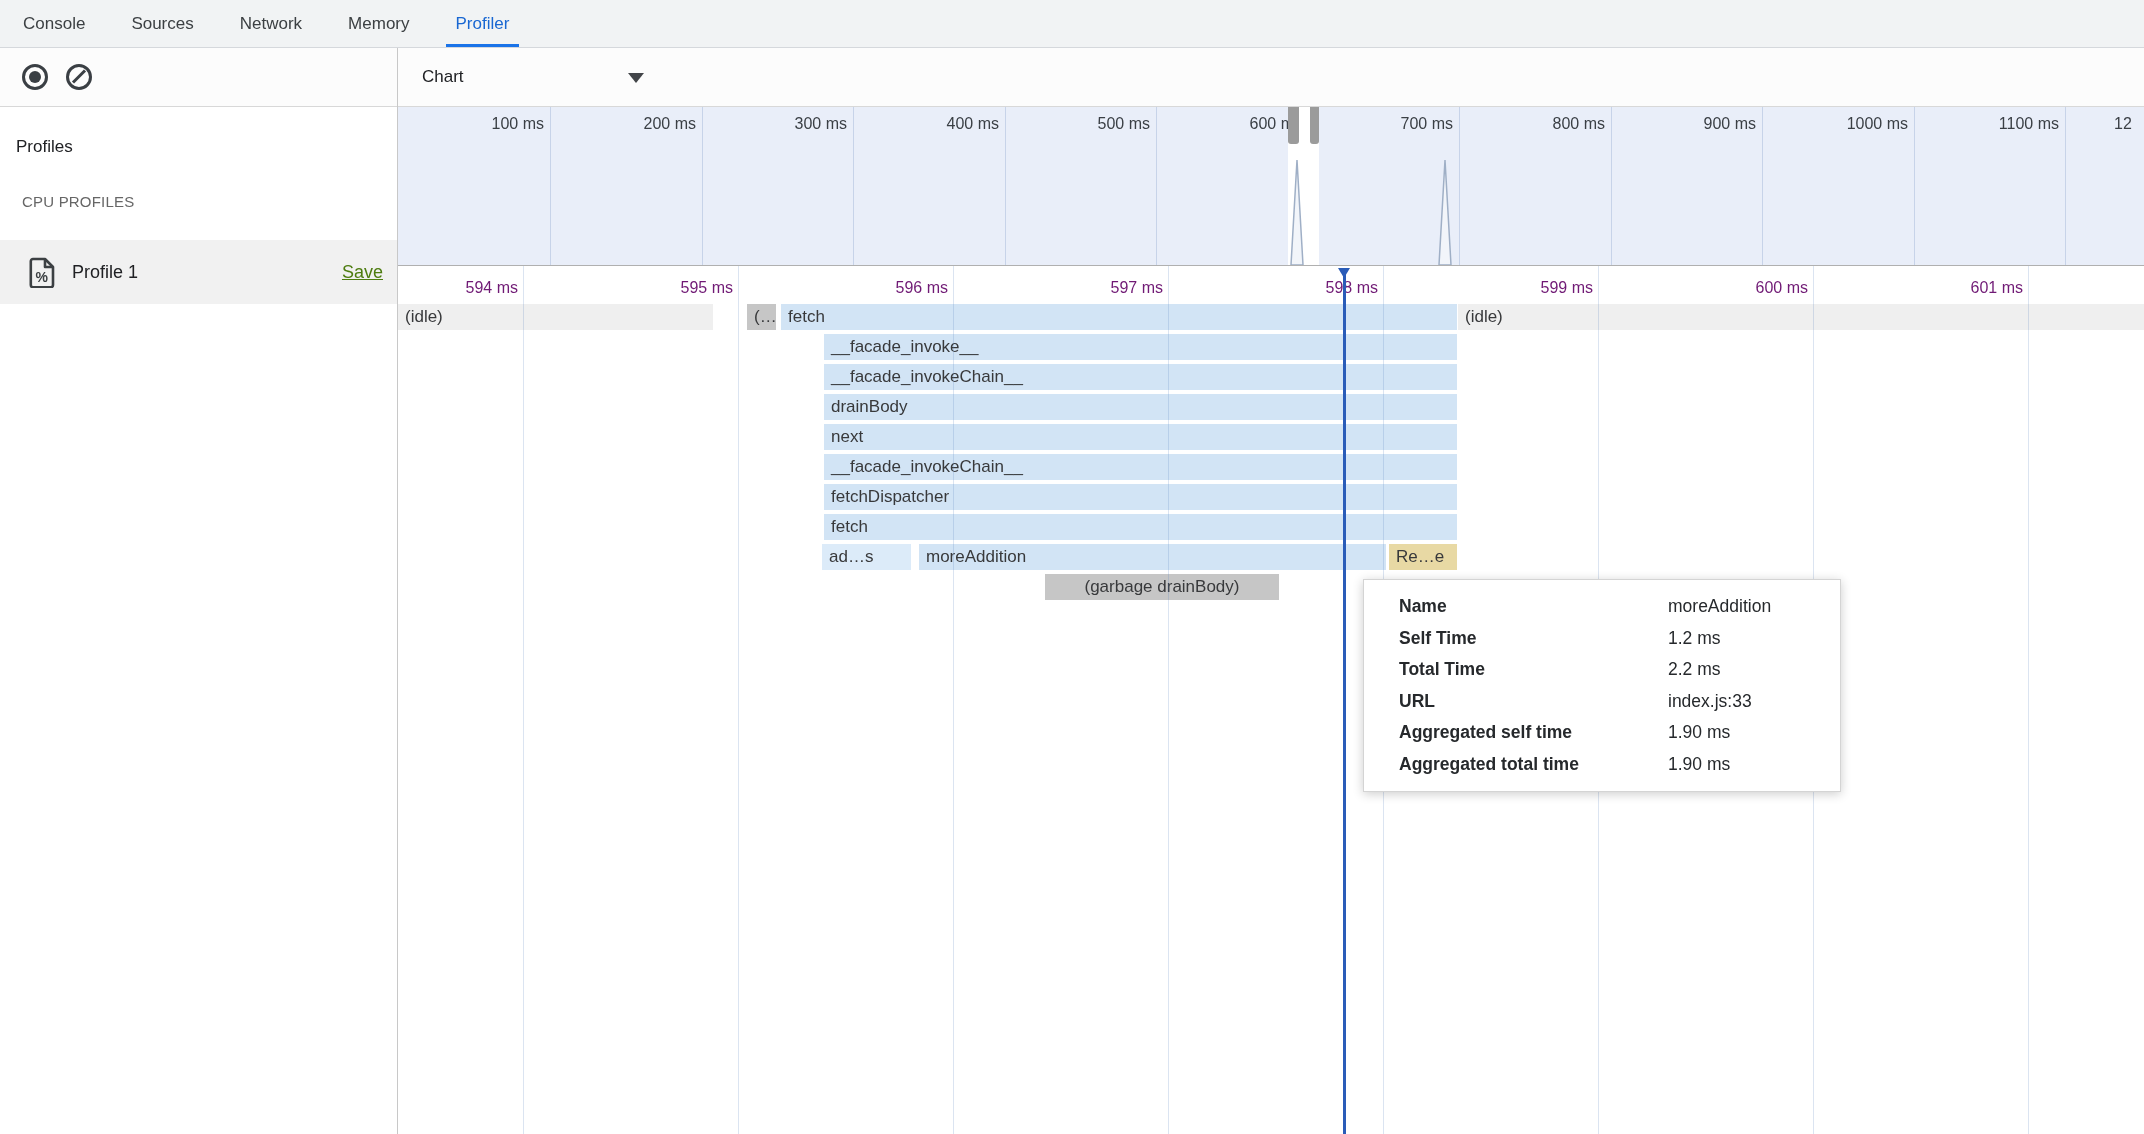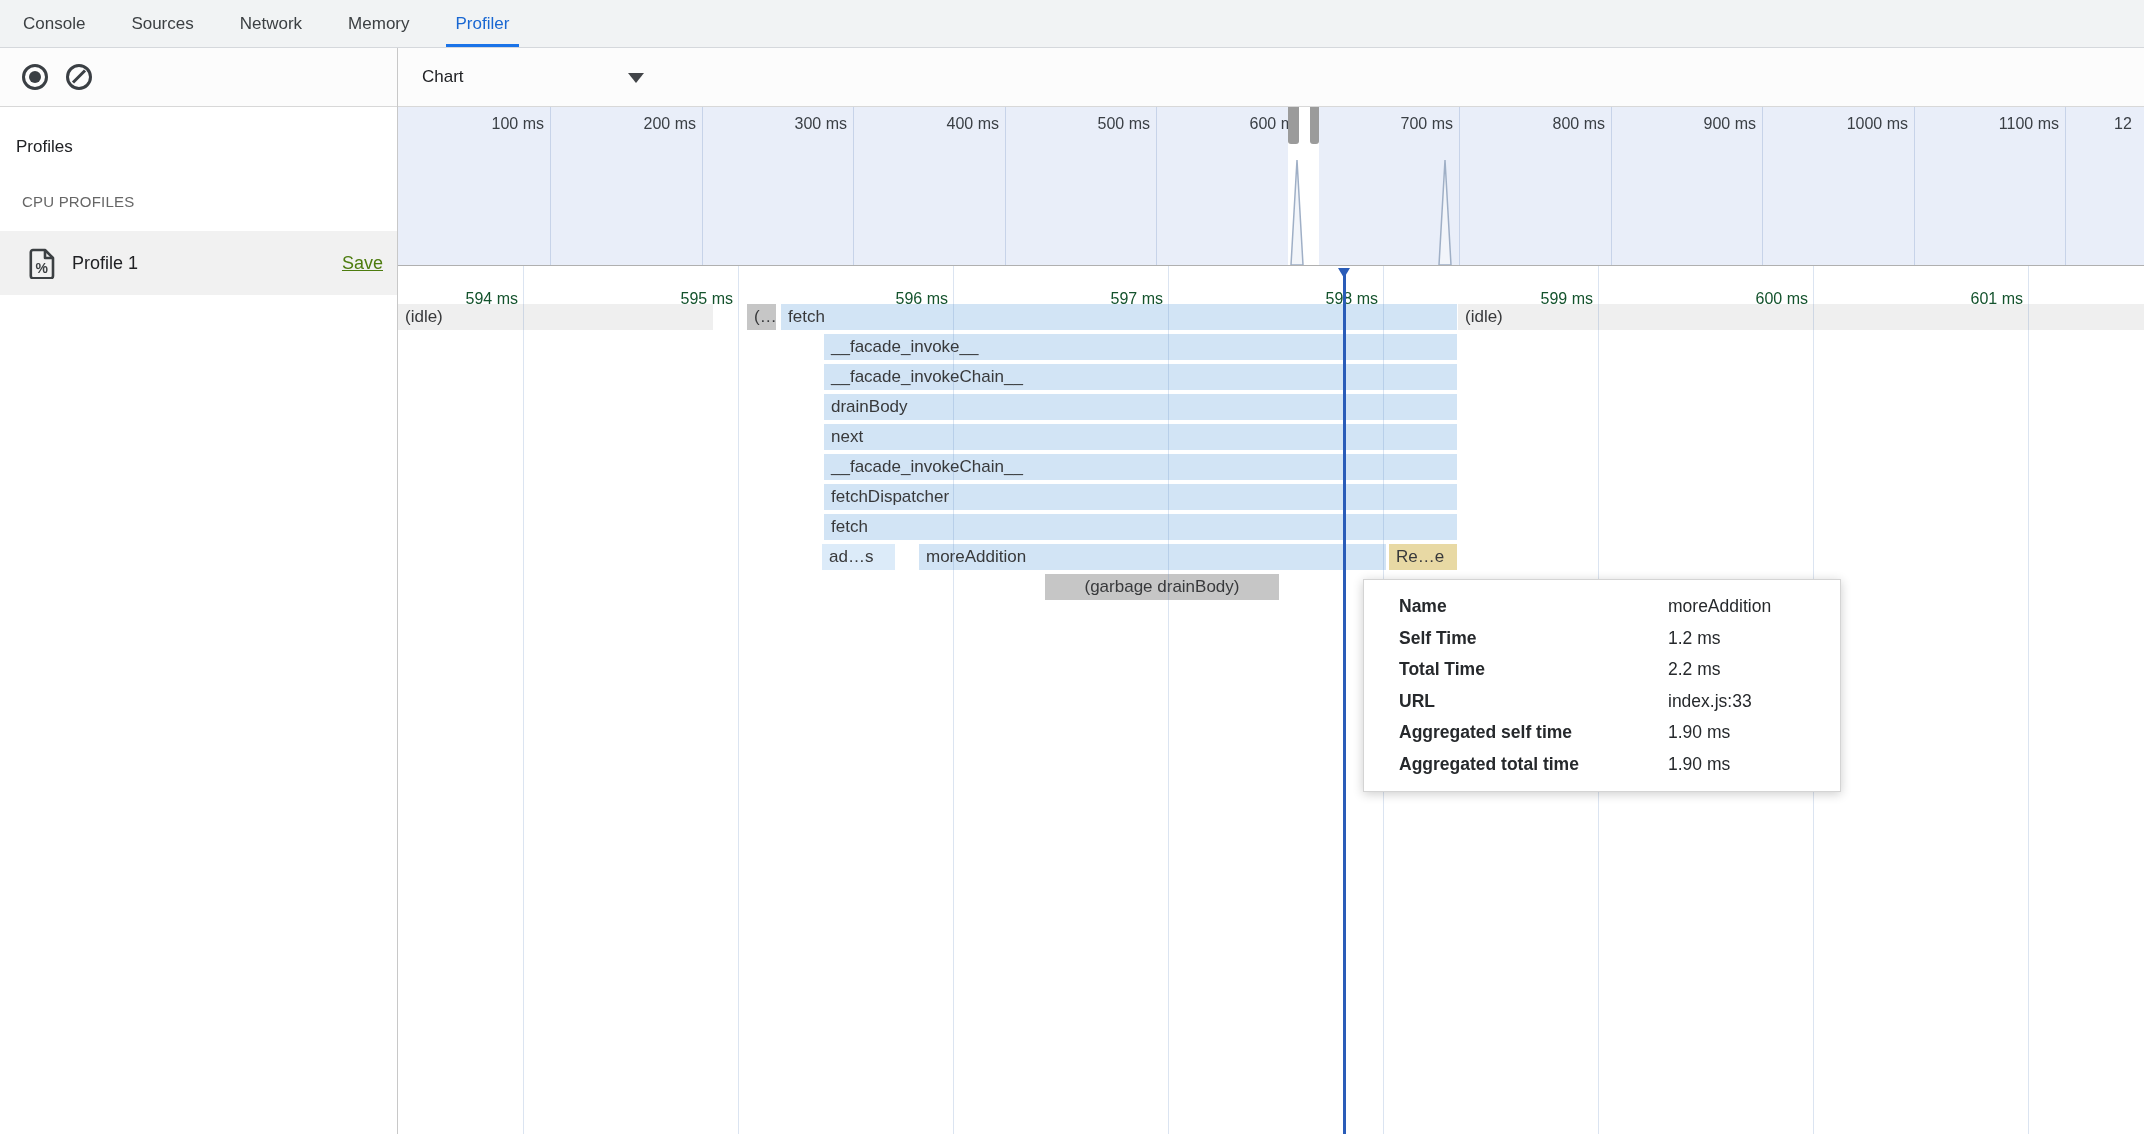--- a/index.html
+++ b/index.html
@@ -20,21 +20,21 @@
                 display:flex;align-items:center;padding-left:22px;gap:18px;box-sizing:content-box}
   .icon-record{width:26px;height:26px;border:3px solid #3a3f44;border-radius:50%;
                position:relative;box-sizing:border-box;cursor:pointer}
   .icon-record::after{content:"";position:absolute;left:50%;top:50%;transform:translate(-50%,-50%);
                width:12px;height:12px;border-radius:50%;background:#3a3f44}
   .icon-clear{width:26px;height:26px;border:3px solid #3a3f44;border-radius:50%;
               position:relative;box-sizing:border-box;cursor:pointer}
   .icon-clear::after{content:"";position:absolute;left:50%;top:1px;width:3px;height:17px;
               background:#3a3f44;transform:translateX(-50%) rotate(45deg)}
   .profiles-title{margin:30px 0 0 16px;font-size:17px;color:#202124}
-  .cpu-label{margin:36px 0 21px 22px;font-size:15px;color:#666;letter-spacing:.2px}
+  .cpu-label{margin:36px 0 30px 22px;font-size:15px;color:#666;letter-spacing:.2px}
   .profile-row{height:64px;background:#f1f1f1;display:flex;align-items:center;
                padding:0 14px 0 29px;gap:16px;cursor:pointer}
   .profile-name{font-size:18px;color:#202124;flex:1}
   .save-link{font-size:18px;color:#4d7c0f;text-decoration:underline;cursor:pointer}
 
   
   .main{position:absolute;left:398px;top:48px;width:1746px;height:1086px}
   .main-toolbar{position:absolute;left:0;top:0;width:100%;height:58px;background:#fcfcfc;
                 border-bottom:1px solid #d8d8d8;box-sizing:content-box}
   .chart-select{position:absolute;left:24px;top:14px;width:230px;height:30px;
@@ -48,21 +48,21 @@
   .ovgrid{position:absolute;top:0;height:158px;width:1px;background:#c7d3e9}
   .ovtick{position:absolute;top:8px;width:110px;text-align:right;font-size:16px;color:#3a3f45;z-index:1}
   .ovtick-clip{position:absolute;top:8px;font-size:16px;color:#3a3f45;z-index:1}
   .ovsel{position:absolute;top:0;height:158px;background:#ffffff;z-index:2}
   .ovhandle{position:absolute;top:0;height:37px;background:#9b9b9b;border-radius:0 0 3px 3px;z-index:4;cursor:ew-resize}
   .spike{position:absolute;top:50px;z-index:3}
 
   
   .chart{position:absolute;left:0;top:218px;width:100%;height:868px;background:#fff;overflow:hidden}
   .grid{position:absolute;top:0;height:868px;width:1px;background:rgba(90,130,190,.22);z-index:3}
-  .rtick{position:absolute;top:24px;width:120px;text-align:right;font-size:16px;color:#14532d;z-index:2}
+  .rtick{position:absolute;top:13px;width:120px;text-align:right;font-size:16px;color:#701a75;z-index:2}
   .frame{position:absolute;height:26px;line-height:26px;font-size:17px;color:#38393b;
          padding:0 7px;box-sizing:border-box;overflow:hidden;white-space:nowrap;z-index:1;cursor:default}
   .frame.blue{background:#d2e4f5}
   .frame.blue_light{background:#dcebf9}
   .frame.idle{background:#efefef}
   .frame.gray{background:#c6c6c6}
   .frame.gc{background:#c6c6c6;text-align:center}
   .frame.yellow{background:#e8d9a4}
   .playhead{position:absolute;top:2px;width:3px;height:866px;background:#2a5cb8;z-index:4}
   .playhead-cap{position:absolute;top:2px;width:0;height:0;border-left:6px solid transparent;
@@ -166,21 +166,21 @@
       <div class="frame gray" style="left: 349px; width: 29px; top: 38px; height: 26px;">(…</div>
       <div class="frame blue" style="left: 383px; width: 676px; top: 38px; height: 26px;">fetch</div>
       <div class="frame idle" style="left: 1060px; width: 698px; top: 38px; height: 26px;">(idle)</div>
       <div class="frame blue" style="left: 426px; width: 633px; top: 68px; height: 26px;">__facade_invoke__</div>
       <div class="frame blue" style="left: 426px; width: 633px; top: 98px; height: 26px;">__facade_invokeChain__</div>
       <div class="frame blue" style="left: 426px; width: 633px; top: 128px; height: 26px;">drainBody</div>
       <div class="frame blue" style="left: 426px; width: 633px; top: 158px; height: 26px;">next</div>
       <div class="frame blue" style="left: 426px; width: 633px; top: 188px; height: 26px;">__facade_invokeChain__</div>
       <div class="frame blue" style="left: 426px; width: 633px; top: 218px; height: 26px;">fetchDispatcher</div>
       <div class="frame blue" style="left: 426px; width: 633px; top: 248px; height: 26px;">fetch</div>
-      <div class="frame blue_light" style="left: 424px; width: 73px; top: 278px; height: 26px;">ad…s</div>
+      <div class="frame blue_light" style="left: 424px; width: 89px; top: 278px; height: 26px;">ad…s</div>
       <div class="frame blue" style="left: 521px; width: 467px; top: 278px; height: 26px;">moreAddition</div>
       <div class="frame yellow" style="left: 991px; width: 68px; top: 278px; height: 26px;">Re…e</div>
       <div class="frame gc" style="left: 647px; width: 234px; top: 308px; height: 26px;">(garbage drainBody)</div>
       <div class="playhead" style="left: 945px;"></div>
       <div class="playhead-cap" style="left: 940px;"></div>
       <div class="tooltip">
         <div class="tt-row">
           <div class="tt-label">Name</div>
           <div class="tt-value">moreAddition</div>
         </div>

